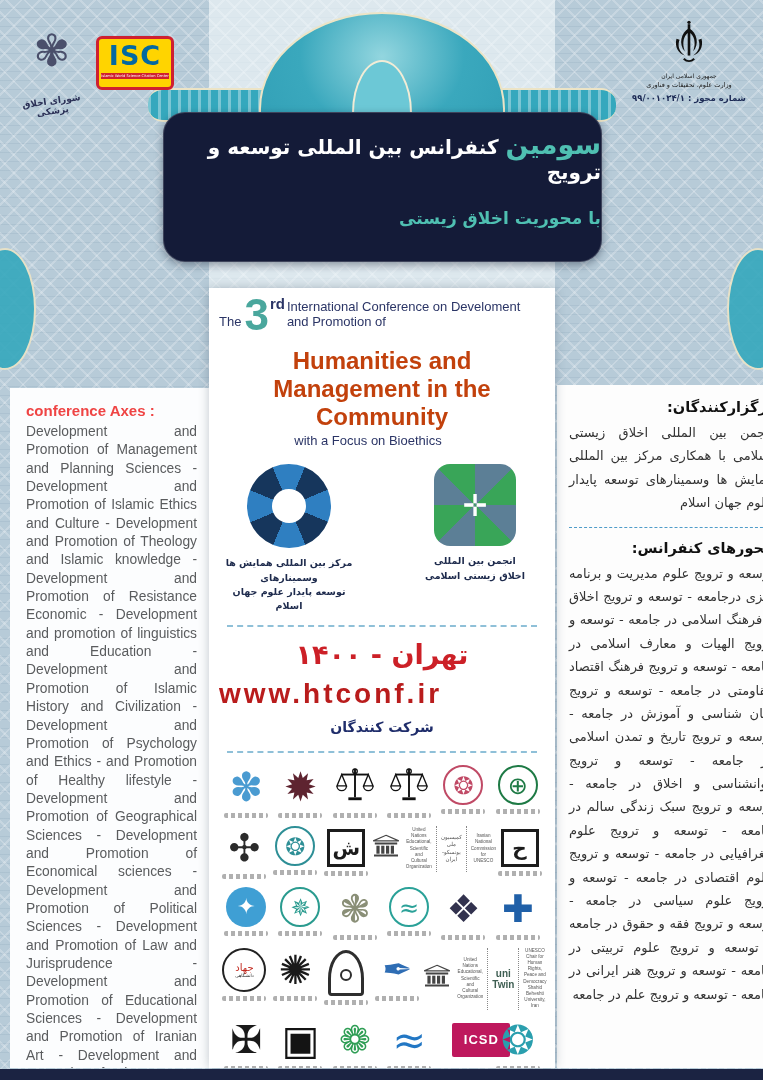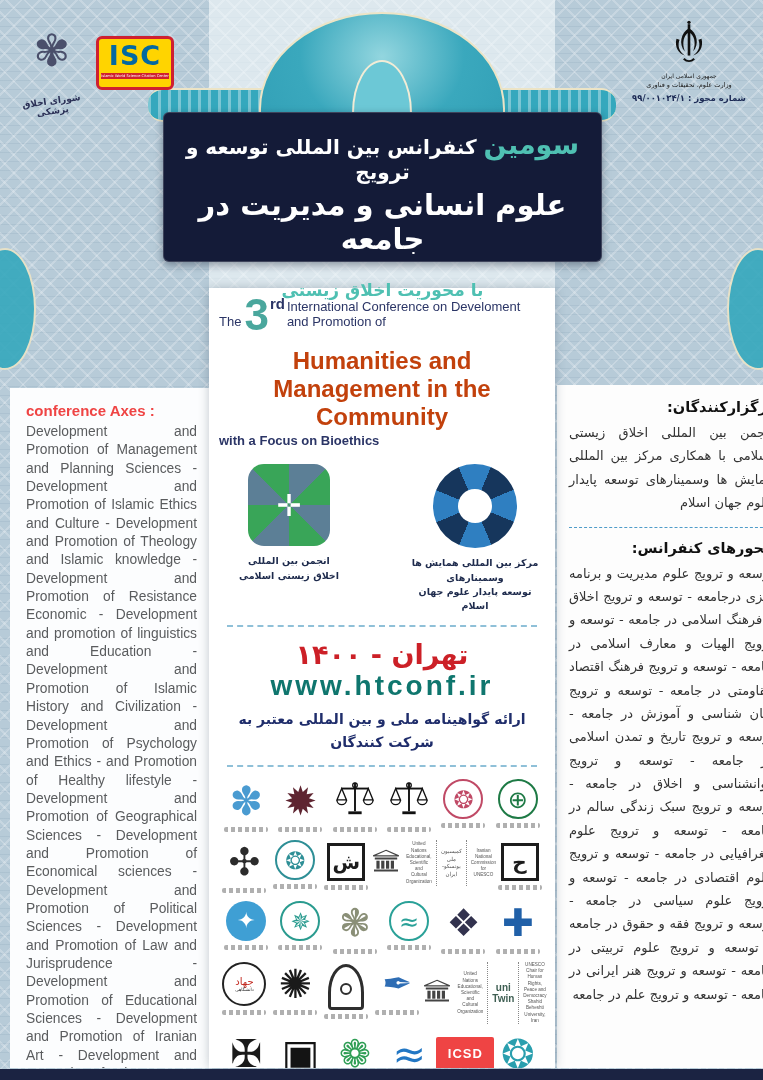--- a/index.html
+++ b/index.html
@@ -30,21 +30,21 @@
   .isc{position:absolute;left:96px;top:36px;width:78px;height:54px;background:#ffd400;border:3px solid #cf2030;
     border-radius:6px;text-align:center;box-sizing:border-box;}
   .isc-label{color:#0369a1;font-weight:bold;font-size:27px;line-height:34px;letter-spacing:1px;}
   .isc-sub{font-size:3.6px;color:#fff;background:#cf2030;line-height:6px;margin:0 2px;}
   .gov{position:absolute;right:14px;top:20px;width:120px;text-align:center;}
   .gov-line1{font-size:6px;color:#222;margin-top:2px;}
   .gov-line2{font-size:6.5px;color:#222;margin-top:2px;}
   .gov-lic{font-size:8.5px;color:#1c2a55;font-weight:bold;margin-top:4px;}
   
   .banner{position:absolute;left:163px;top:112px;width:437px;height:148px;background:#141b38;
-    border-radius:6px;border:1px solid rgba(255,255,255,.18);z-index:5;text-align:center;
+    border-radius:22px;border:1px solid rgba(255,255,255,.18);z-index:5;
     box-shadow:0 3px 8px rgba(10,20,40,.4);}
   .banner .l1{margin-top:16px;color:#fff;font-weight:bold;font-size:20px;}
   .banner .l1 .hl{color:#4fc0b2;font-size:27px;}
   .banner .l2{color:#fff;font-weight:bold;font-size:29px;margin-top:4px;}
   .banner .l3{color:#4fc0b2;font-weight:bold;font-size:17px;margin-top:24px;}
   
   .left-col{position:absolute;left:10px;top:388px;width:199px;bottom:12px;background:#fcfdfe;
     box-sizing:border-box;padding:14px 12px 10px 16px;overflow:hidden;}
   .axes-title{font-family:"Liberation Sans",sans-serif;font-weight:bold;font-size:15px;color:#ef4444;margin-bottom:4px;}
   .axes-body{font-family:"Liberation Sans",sans-serif;font-size:13.8px;color:#5a5c5e;text-align:justify;line-height:1.33;}
@@ -56,34 +56,34 @@
   
   .center-panel{position:absolute;left:209px;top:288px;width:346px;bottom:12px;background:#fff;
     box-shadow:0 0 10px rgba(40,60,80,.28);box-sizing:border-box;padding:10px 10px 4px;overflow:hidden;}
   .t-line1{display:flex;justify-content:center;align-items:flex-end;color:#2b3566;
     font-family:"Liberation Sans",sans-serif;}
   .t-the{font-size:13px;margin-bottom:3px;}
   .t-num{font-size:44px;font-weight:bold;color:#4aa79d;line-height:.78;margin:0 1px 0 3px;}
   .t-ord{font-size:15px;font-weight:bold;position:relative;top:-20px;margin-right:2px;}
   .t-rest{font-size:13px;margin-bottom:3px;}
   .t-line2{font-family:"Liberation Sans",sans-serif;text-align:center;font-weight:bold;font-size:24px;color:#c2410c;margin-top:15px;}
-  .t-line3{font-family:"Liberation Sans",sans-serif;text-align:left;font-size:13px;color:#2b3566;font-weight:700;padding-right:28px;margin-top:2px;}
+  .t-line3{font-family:"Liberation Sans",sans-serif;text-align:center;font-size:13px;color:#2b3566;font-weight:400;padding-right:28px;margin-top:2px;}
   .org-row{display:flex;justify-content:center;gap:46px;margin-top:16px;}
   .org-item{text-align:center;width:150px;}
   .org-a{width:82px;height:82px;margin:0 auto;border-radius:16px;position:relative;
     background:conic-gradient(#5c7f96 0 45deg,#39a558 0 90deg,#5c7f96 0 135deg,#39a558 0 180deg,#5c7f96 0 225deg,#39a558 0 270deg,#5c7f96 0 315deg,#39a558 0 360deg);}
   .org-a::after{content:"✛";position:absolute;inset:0;display:flex;align-items:center;justify-content:center;color:#fff;font-size:30px;}
   .org-b{width:84px;height:84px;margin:0 auto;border-radius:50%;position:relative;transform:rotate(22deg);
     background:conic-gradient(#16365c 0 45deg,#2f7fc1 0 90deg,#16365c 0 135deg,#2f7fc1 0 180deg,#16365c 0 225deg,#2f7fc1 0 270deg,#16365c 0 315deg,#2f7fc1 0 360deg);}
   .org-b::after{content:"";position:absolute;left:50%;top:50%;width:34px;height:34px;background:#fff;border-radius:50%;transform:translate(-50%,-50%);}
   .org-cap{font-size:9.5px;color:#1d2a4c;font-weight:bold;line-height:1.5;margin-top:8px;}
   .dot-sep{border:none;border-top:2px dashed #8fc0d8;margin:12px 8px;}
   .city{color:#cc2027;font-weight:bold;font-size:27px;text-align:center;margin-top:2px;}
-  .site{color:#0f766e;font-weight:bold;font-size:28px;text-align:center;letter-spacing:3px;
-    font-family:"Liberation Sans",sans-serif;margin-top:0;}
+  .site{color:#b91c1c;font-weight:bold;font-size:28px;text-align:left;letter-spacing:3px;
+    font-family:"Liberation Sans",sans-serif;margin-top:8px;}
   .cert{color:#1f2d6b;font-weight:bold;font-size:14px;text-align:center;line-height:1.6;margin-top:6px;}
   .sp-head{color:#151f4e;font-weight:bold;font-size:20px;text-align:center;margin:4px 0 10px;}
   
   .sp-row{display:flex;justify-content:space-around;align-items:flex-start;margin-bottom:8px;}
   .sp-cell{flex:1;text-align:center;min-width:0;}
   .sp-cell.wide{flex:2.4;}
   .sp-mark{margin:0 auto;}
   .sp-glyph{font-size:38px;line-height:44px;height:44px;}
   .sp-glyph.ring{width:40px;height:40px;line-height:38px;border:2px solid;border-radius:50%;box-sizing:border-box;font-size:24px;margin:0 auto;}
   .sp-glyph.disc{width:40px;height:40px;line-height:40px;border-radius:50%;margin:0 auto;}
@@ -139,21 +139,20 @@
     <div class="gov-line1" dir="rtl">جمهوری اسلامی ایران</div>
     <div class="gov-line2" dir="rtl">وزارت علوم، تحقیقات و فناوری</div>
     <div class="gov-lic" dir="rtl">شماره مجوز : ۹۹/۰۰۱۰۳۴/۱</div>
   </div>
 
   <div class="banner">
     <div class="l1" dir="rtl">
       <span class="hl">سومین</span>
       <span>کنفرانس بین المللی توسعه و ترویج</span>
     </div>
-    <div class="l2" dir="rtl">علوم انسانی و مدیریت در جامعه</div>
     <div class="l3" dir="rtl">با محوریت اخلاق زیستی</div>
   </div>
 
   <div class="left-col">
     <div class="axes-title">conference Axes :</div>
     <div class="axes-body">Development and Promotion of Management and Planning Sciences - Development and Promotion of Islamic Ethics and Culture - Development and Promotion of Theology and Islamic knowledge - Development and Promotion of Resistance Economic - Development and promotion of linguistics and Education - Development and Promotion of Islamic History and Civilization - Development and Promotion of Psychology and Ethics - and Promotion of Healthy lifestyle - Development and Promotion of Geographical Sciences - Development and Promotion of Economical sciences - Development and Promotion of Political Sciences - Development and Promotion of Law and Jurisprudence - Development and Promotion of Educational Sciences - Development and Promotion of Iranian Art - Development and Promotion of Science</div>
   </div>
 
   <div class="right-col" dir="rtl">
     <div class="fa-h">برگزارکنندگان:</div>
@@ -169,40 +168,39 @@
       <span class="t-the">The</span>
       <span class="t-num">3</span>
       <span class="t-ord">rd</span>
       <span class="t-rest">International Conference on Develoment and Promotion of</span>
     </div>
     <div class="t-line2">Humanities and Management in the Community</div>
     <div class="t-line3">with a Focus on Bioethics</div>
 
     <div class="org-row">
       <div class="org-item">
+        <div class="org-b"></div>
+        <div class="org-cap" dir="rtl">
+          <div>مرکز بین المللی همایش ها وسمینارهای</div>
+          <div>توسعه پایدار علوم جهان اسلام</div>
+        </div>
+      </div>
+      <div class="org-item">
         <div class="org-a"></div>
         <div class="org-cap" dir="rtl">
           <div>انجمن بین المللی</div>
           <div>اخلاق زیستی اسلامی</div>
         </div>
       </div>
-      <div class="org-item">
-        <div class="org-b"></div>
-        <div class="org-cap" dir="rtl">
-          <div>مرکز بین المللی همایش ها وسمینارهای</div>
-          <div>توسعه پایدار علوم جهان اسلام</div>
-        </div>
-      </div>
     </div>
 
     <hr class="dot-sep">
     <div class="city" dir="rtl">تهران - ۱۴۰۰</div>
     <div class="site">www.htconf.ir</div>
     <div class="cert" dir="rtl">
-      <div>ارائه گواهینامه ملی و بین المللی معتبر به</div>
       <div>شرکت کنندگان</div>
     </div>
     <hr class="dot-sep">
     <div>
         <div class="sp-row">
           <div class="sp-cell">
             <div class="sp-mark sp-glyph" style="color: rgb(74, 155, 209); font-size: 40px;">✽</div>
             <div class="sp-squiggle"></div>
           </div>
           <div class="sp-cell">
@@ -377,21 +375,21 @@
           </div>
           <div class="sp-cell">
             <div class="sp-mark sp-glyph" style="color: rgb(47, 158, 85); font-size: 38px;">❁</div>
             <div class="sp-squiggle"></div>
           </div>
           <div class="sp-cell">
             <div class="sp-mark sp-glyph" style="color: rgb(34, 119, 196); font-size: 40px;">≈</div>
             <div class="sp-squiggle"></div>
           </div>
           <div class="sp-cell">
-            <div class="sp-mark sp-box" style="background: #ef4444;">ICSD</div>
+            <div class="sp-mark sp-box" style="background: #be185d; margin-left: 16px;">ICSD</div>
           </div>
           <div class="sp-cell">
             <div class="sp-mark sp-glyph" style="color: rgb(42, 159, 174); font-size: 40px;">❂</div>
             <div class="sp-squiggle"></div>
           </div>
         </div>
       </div>
   </div>
 
   <div class="footer-bar"></div>

